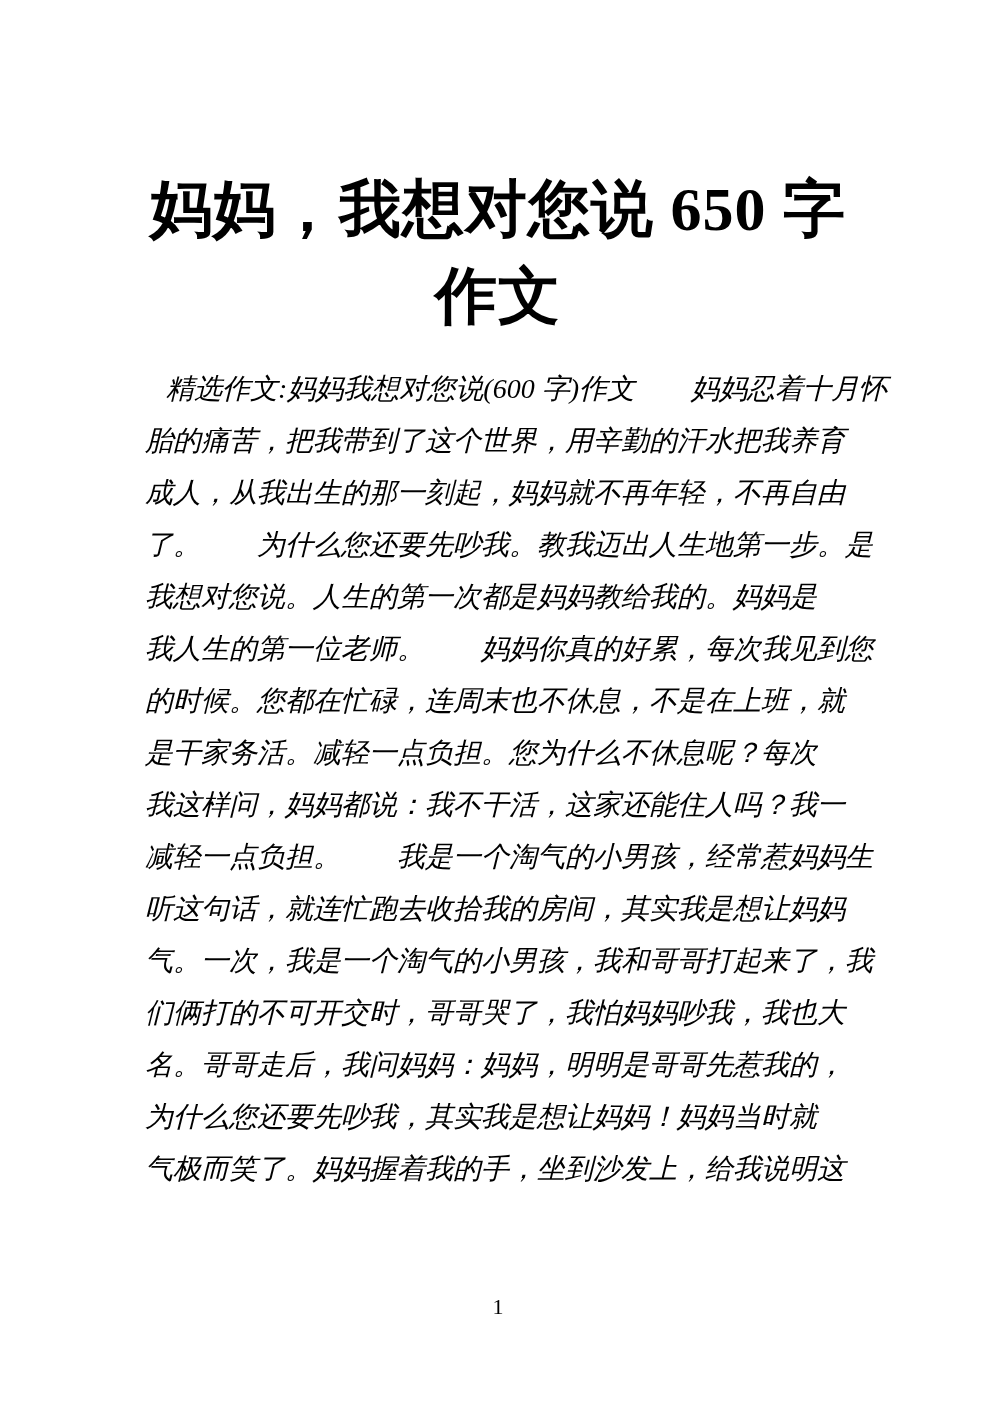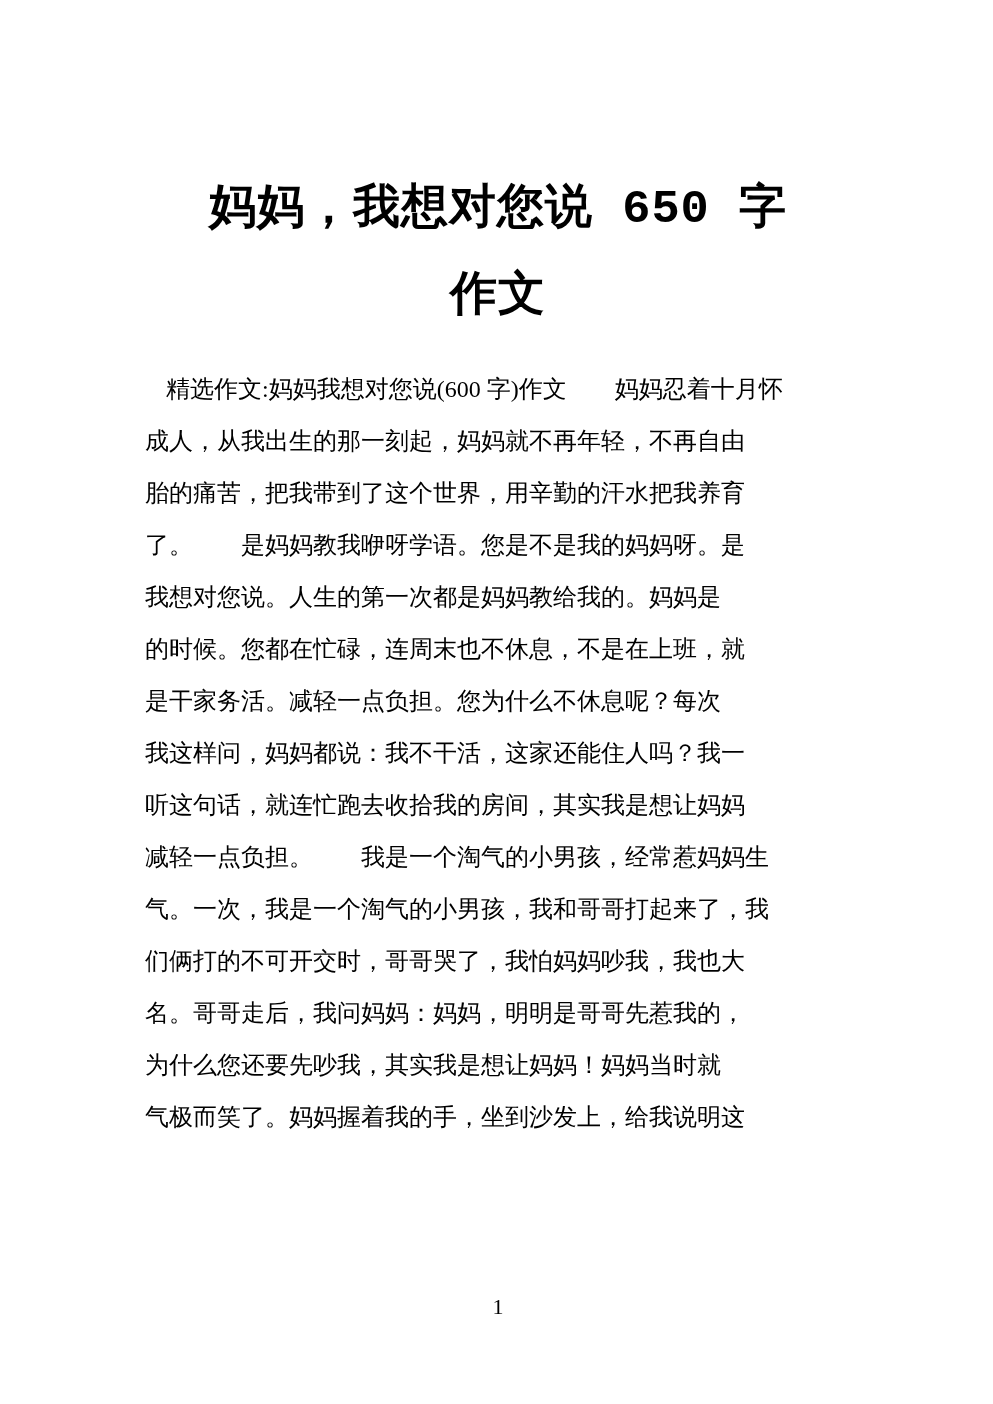--- a/index.html
+++ b/index.html
@@ -17,35 +17,35 @@
     overflow: hidden;
   }
   .content {
     position: absolute;
     left: 145px;
     top: 0;
     width: 706px;
   }
   .doc-title {
     margin-top: 166px;
-    font-size: 47px;
+    font-size: 62px;
     line-height: 87px;
     font-weight: 700;
     text-align: center;
     letter-spacing: 1px;
-    font-family: Liberation Mono, monospace;
   }
   .title-line {
     white-space: pre;
   }
   .doc-body {
     margin-top: 23px;
-    font-size: 24px;
+    font-size: 28px;
     line-height: 52px;
     text-align: left;
+    font-style: italic;
   }
   .body-line {
     white-space: pre;
     height: 52px;
     overflow: visible;
   }
   .body-line:first-child {
     text-indent: 21px;
   }
   .page-footer {
@@ -64,29 +64,30 @@
 <div class="page">
   <div class="content">
 
     <div class="doc-title">
         <div class="title-line">妈妈，我想对您说 650 字</div>
         <div class="title-line">作文</div>
       </div>
 
     <div class="doc-body">
         <div class="body-line">精选作文:妈妈我想对您说(600 字)作文　　妈妈忍着十月怀</div>
+        <div class="body-line">胎的痛苦，把我带到了这个世界，用辛勤的汗水把我养育</div>
         <div class="body-line">成人，从我出生的那一刻起，妈妈就不再年轻，不再自由</div>
-        <div class="body-line">胎的痛苦，把我带到了这个世界，用辛勤的汗水把我养育</div>
-        <div class="body-line">了。　　是妈妈教我咿呀学语。您是不是我的妈妈呀。是</div>
+        <div class="body-line">了。　　为什么您还要先吵我。教我迈出人生地第一步。是</div>
         <div class="body-line">我想对您说。人生的第一次都是妈妈教给我的。妈妈是</div>
+        <div class="body-line">我人生的第一位老师。　　妈妈你真的好累，每次我见到您</div>
         <div class="body-line">的时候。您都在忙碌，连周末也不休息，不是在上班，就</div>
         <div class="body-line">是干家务活。减轻一点负担。您为什么不休息呢？每次</div>
         <div class="body-line">我这样问，妈妈都说：我不干活，这家还能住人吗？我一</div>
+        <div class="body-line">减轻一点负担。　　我是一个淘气的小男孩，经常惹妈妈生</div>
         <div class="body-line">听这句话，就连忙跑去收拾我的房间，其实我是想让妈妈</div>
-        <div class="body-line">减轻一点负担。　　我是一个淘气的小男孩，经常惹妈妈生</div>
         <div class="body-line">气。一次，我是一个淘气的小男孩，我和哥哥打起来了，我</div>
         <div class="body-line">们俩打的不可开交时，哥哥哭了，我怕妈妈吵我，我也大</div>
         <div class="body-line">名。哥哥走后，我问妈妈：妈妈，明明是哥哥先惹我的，</div>
         <div class="body-line">为什么您还要先吵我，其实我是想让妈妈！妈妈当时就</div>
         <div class="body-line">气极而笑了。妈妈握着我的手，坐到沙发上，给我说明这</div>
       </div>
 
   </div>
 
   <div class="page-footer">

